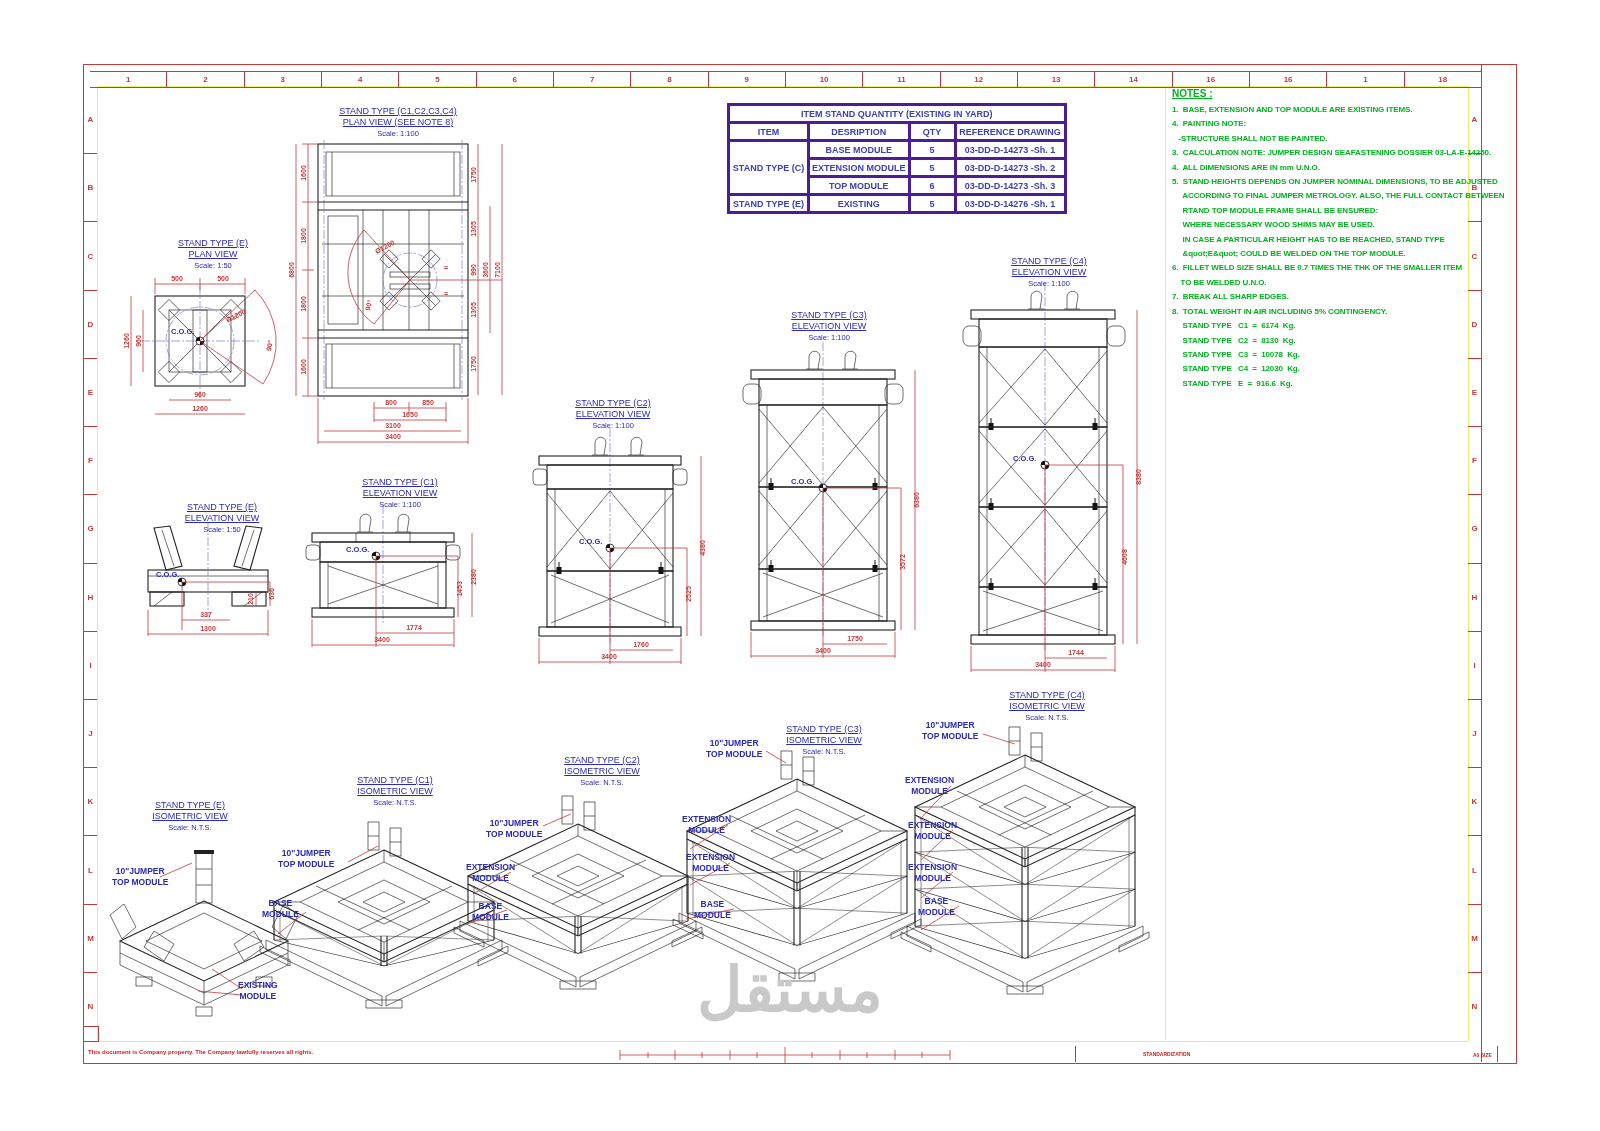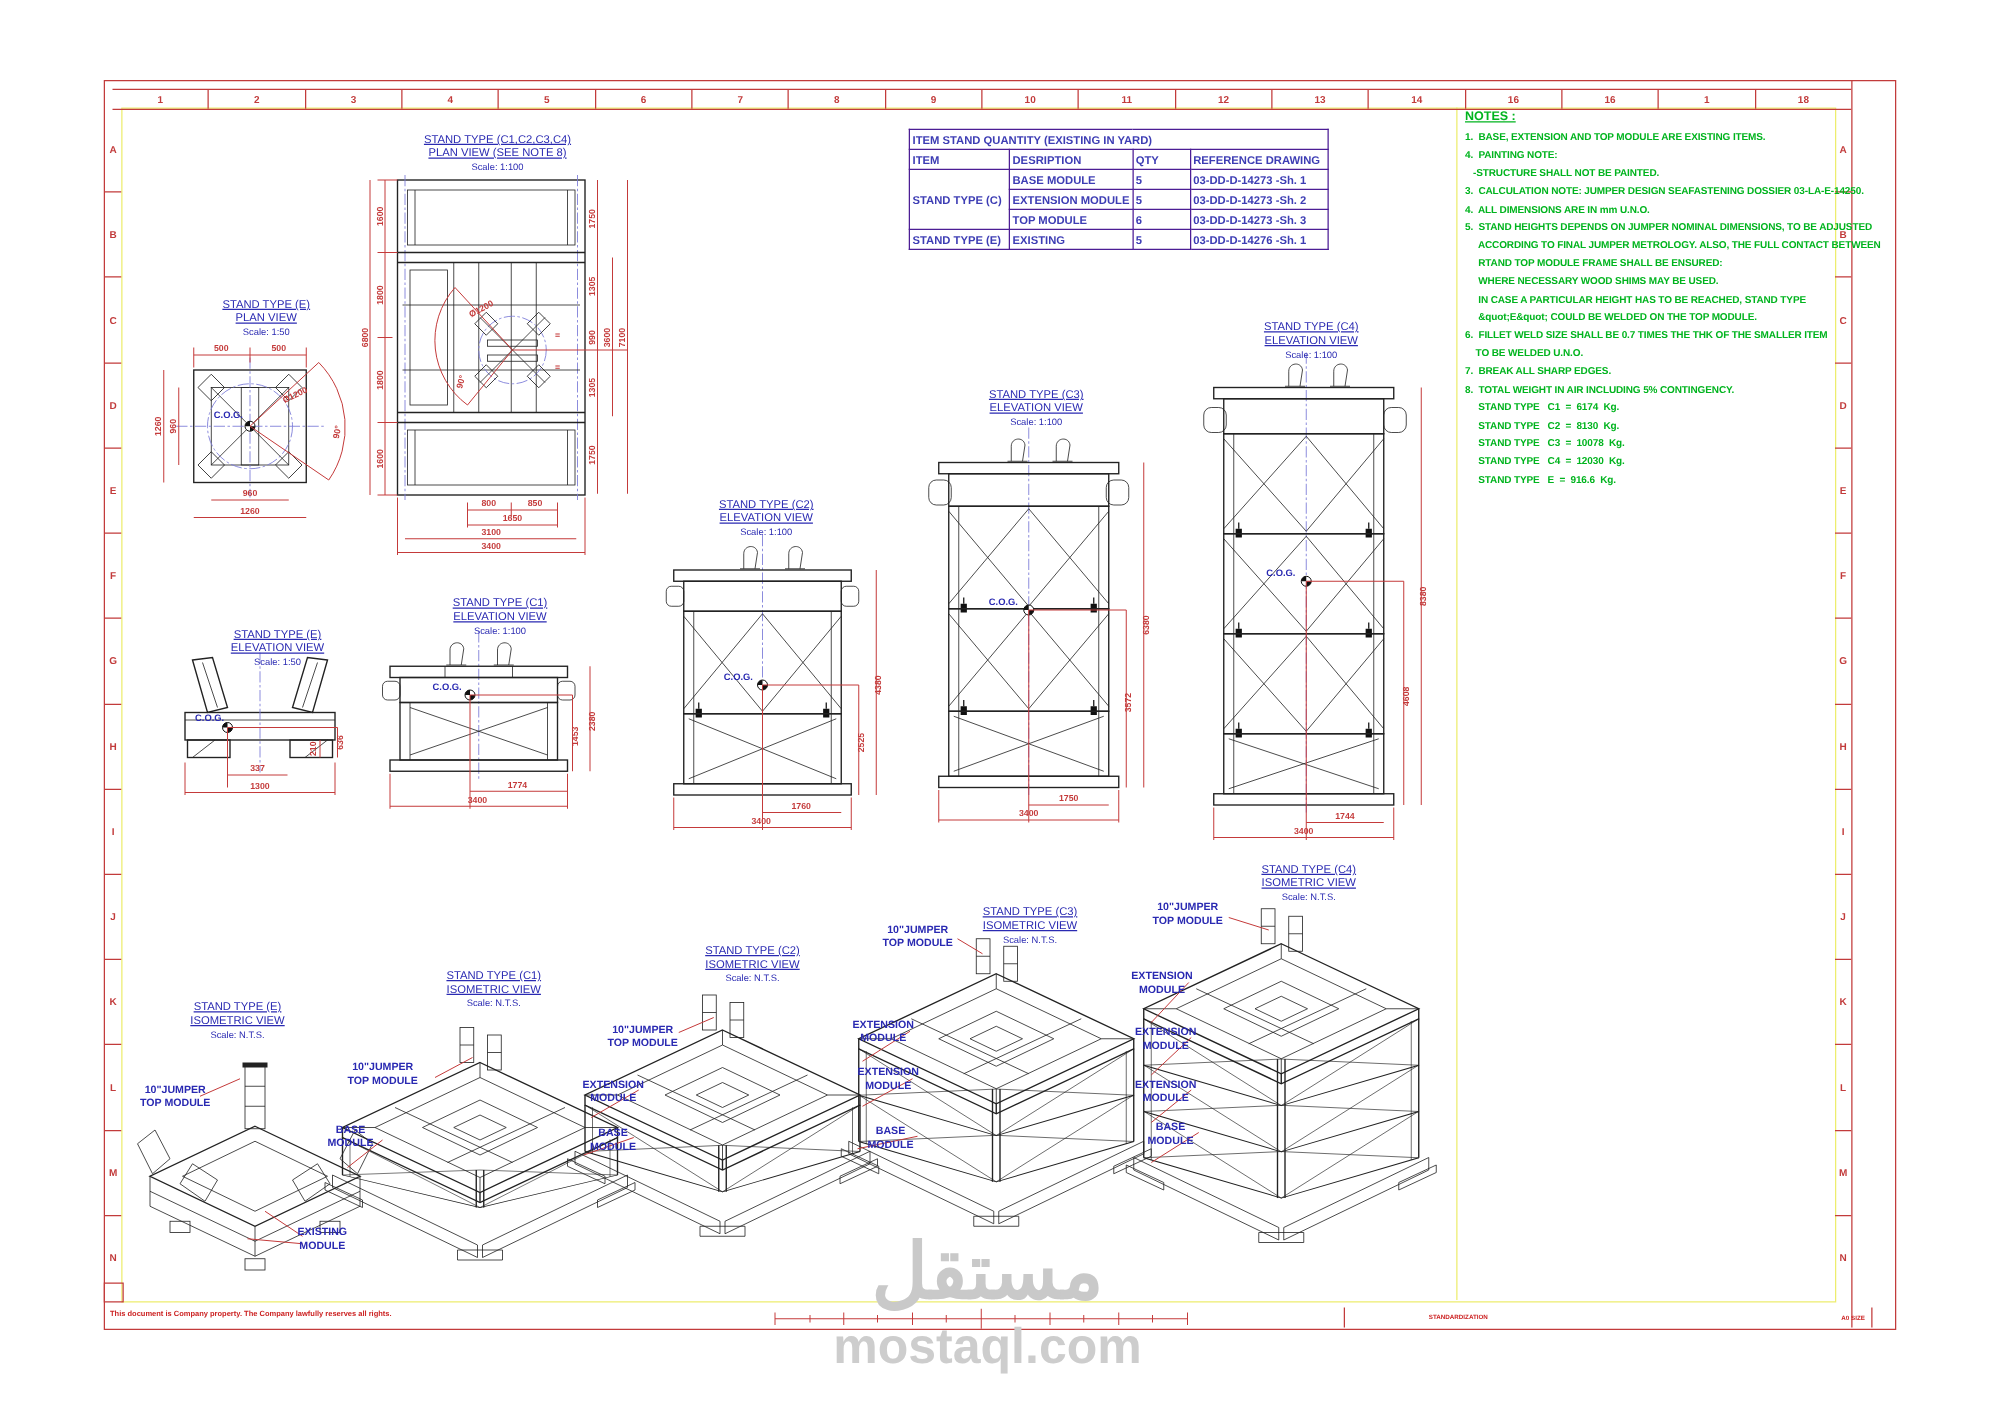--- a/index.html
+++ b/index.html
@@ -29,40 +29,40 @@
   .corner-box{position:absolute;left:83px;top:1026px;width:14px;height:14px;border:1px solid #c23b3b;}
   .footer{position:absolute;left:83px;top:1046px;width:1432px;height:16px;}
   .footer-text{position:absolute;color:#cc2222;font-weight:bold;white-space:nowrap;}
   .ft-left{left:5px;top:3px;font-size:6px;}
   .ft-center{left:1060px;top:5px;font-size:5px;}
   .ft-right{left:1390px;top:6px;font-size:5px;}
   .footer-div{position:absolute;top:0;height:16px;border-left:1px solid #c23b3b;}
 
   
   .qty-table{position:absolute;left:727px;top:103px;border-collapse:collapse;}
-  .qty-table td{border:1px solid #4c1d95;color:#3d3db4;font-size:9px;font-weight:bold;
-                text-align:left;padding:0 2px;height:15px;white-space:nowrap;}
+  .qty-table td{border:3px solid #4c1d95;color:#3d3db4;font-size:9px;font-weight:bold;
+                text-align:center;padding:0 2px;height:15px;white-space:nowrap;}
 
   
   .notes{position:absolute;left:1172px;top:88px;width:294px;color:#00b41e;
          font-size:8px;font-weight:bold;}
   .notes .heading{text-decoration:underline;margin-bottom:4px;font-size:10px;}
   .notes .nline{white-space:pre;line-height:14.4px;letter-spacing:-0.1px;}
 
   
   .vtitle{position:absolute;width:170px;text-align:center;color:#2a2ab2;font-weight:normal;
           font-size:9px;line-height:11px;z-index:5;}
   .vtitle .u{text-decoration:underline;}
   .vtitle .scale{font-size:7.5px;text-decoration:none;}
   .mlabel{position:absolute;color:#2a2ab2;font-size:8.5px;font-weight:bold;line-height:10.5px;
           text-align:center;z-index:6;white-space:nowrap;}
   .mlabel span{display:block;}
 
   
-  .wm-ar{position:absolute;left:660px;top:988px;width:260px;text-align:center;
+  .wm-ar{position:absolute;left:660px;top:960px;width:260px;text-align:center;
          font-size:62px;font-weight:bold;color:#c9c9c9;z-index:40;line-height:60px;}
   .wm-en{position:absolute;left:650px;top:1055px;width:280px;text-align:center;
          font-size:40px;font-weight:bold;color:#cdcdcd;z-index:40;}
 
   
   svg{position:absolute;overflow:visible;}
   svg.defs{position:absolute;width:0;height:0;}
   .k{stroke:#222;stroke-width:1.1;fill:none;}
   .k2{stroke:#222;stroke-width:0.65;fill:none;}
   .r{stroke:#c43a3a;stroke-width:0.8;fill:none;}
@@ -794,15 +794,14 @@
   <div class="mlabel" style="left:908px;top:862px">
     <span>EXTENSION</span>
       <span>MODULE</span>
   </div>
   <div class="mlabel" style="left:918px;top:896px">
     <span>BASE</span>
       <span>MODULE</span>
   </div>
 
   <div class="wm-ar">مستقل</div>
-  <div class="wm-en">mostaql.com</div>
 
 </div>
 
 </body></html>

